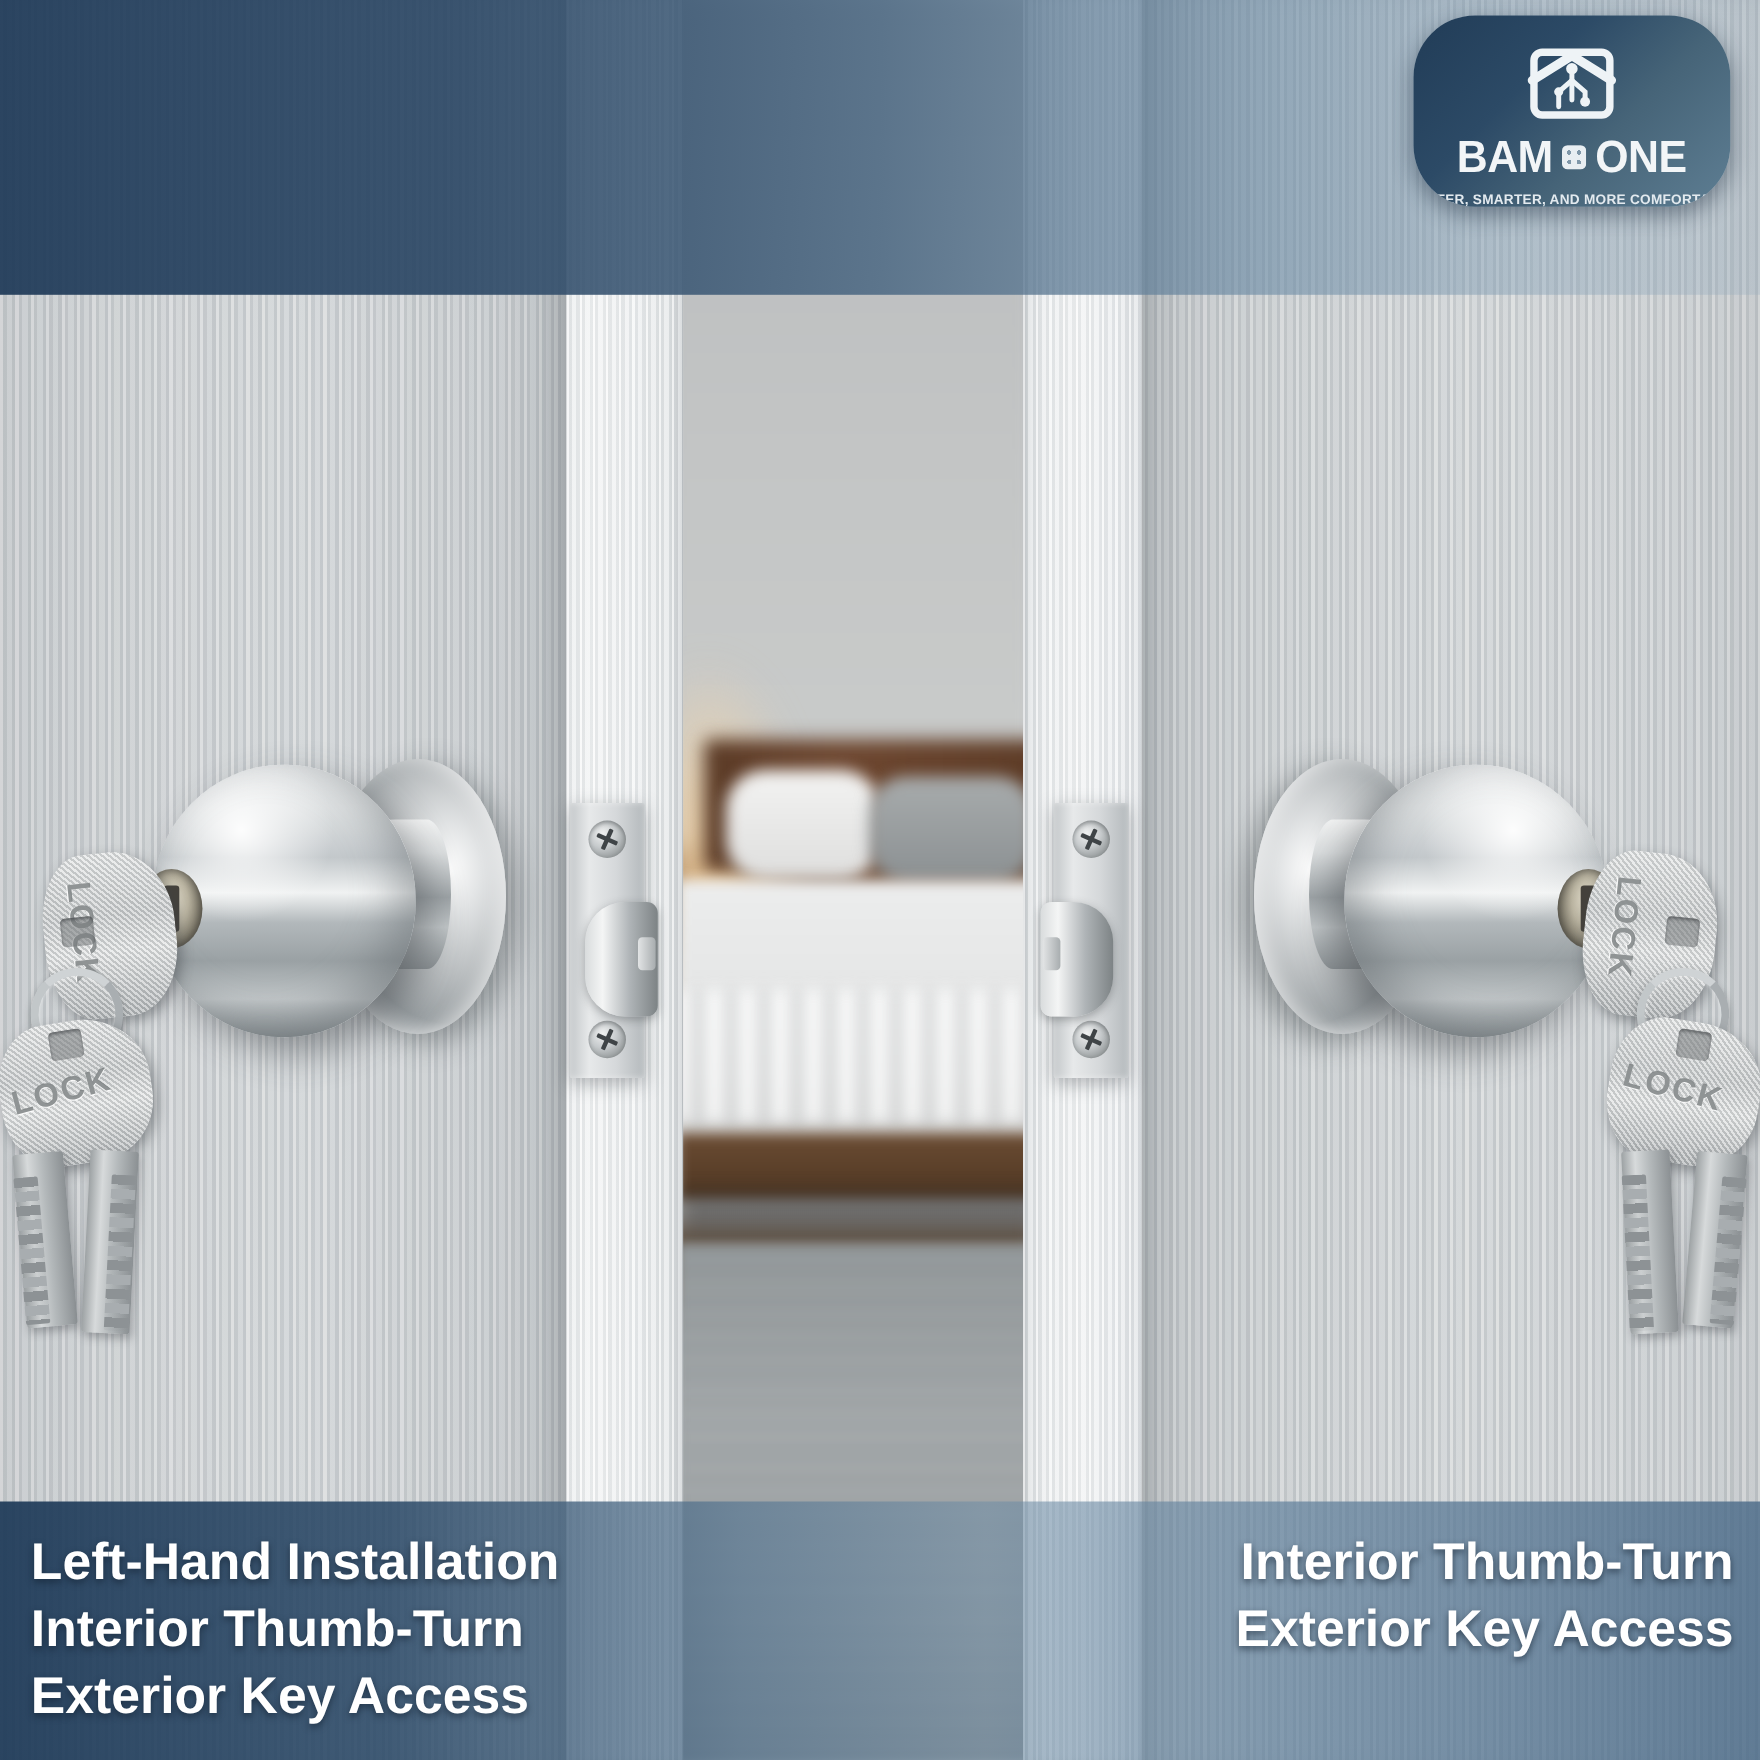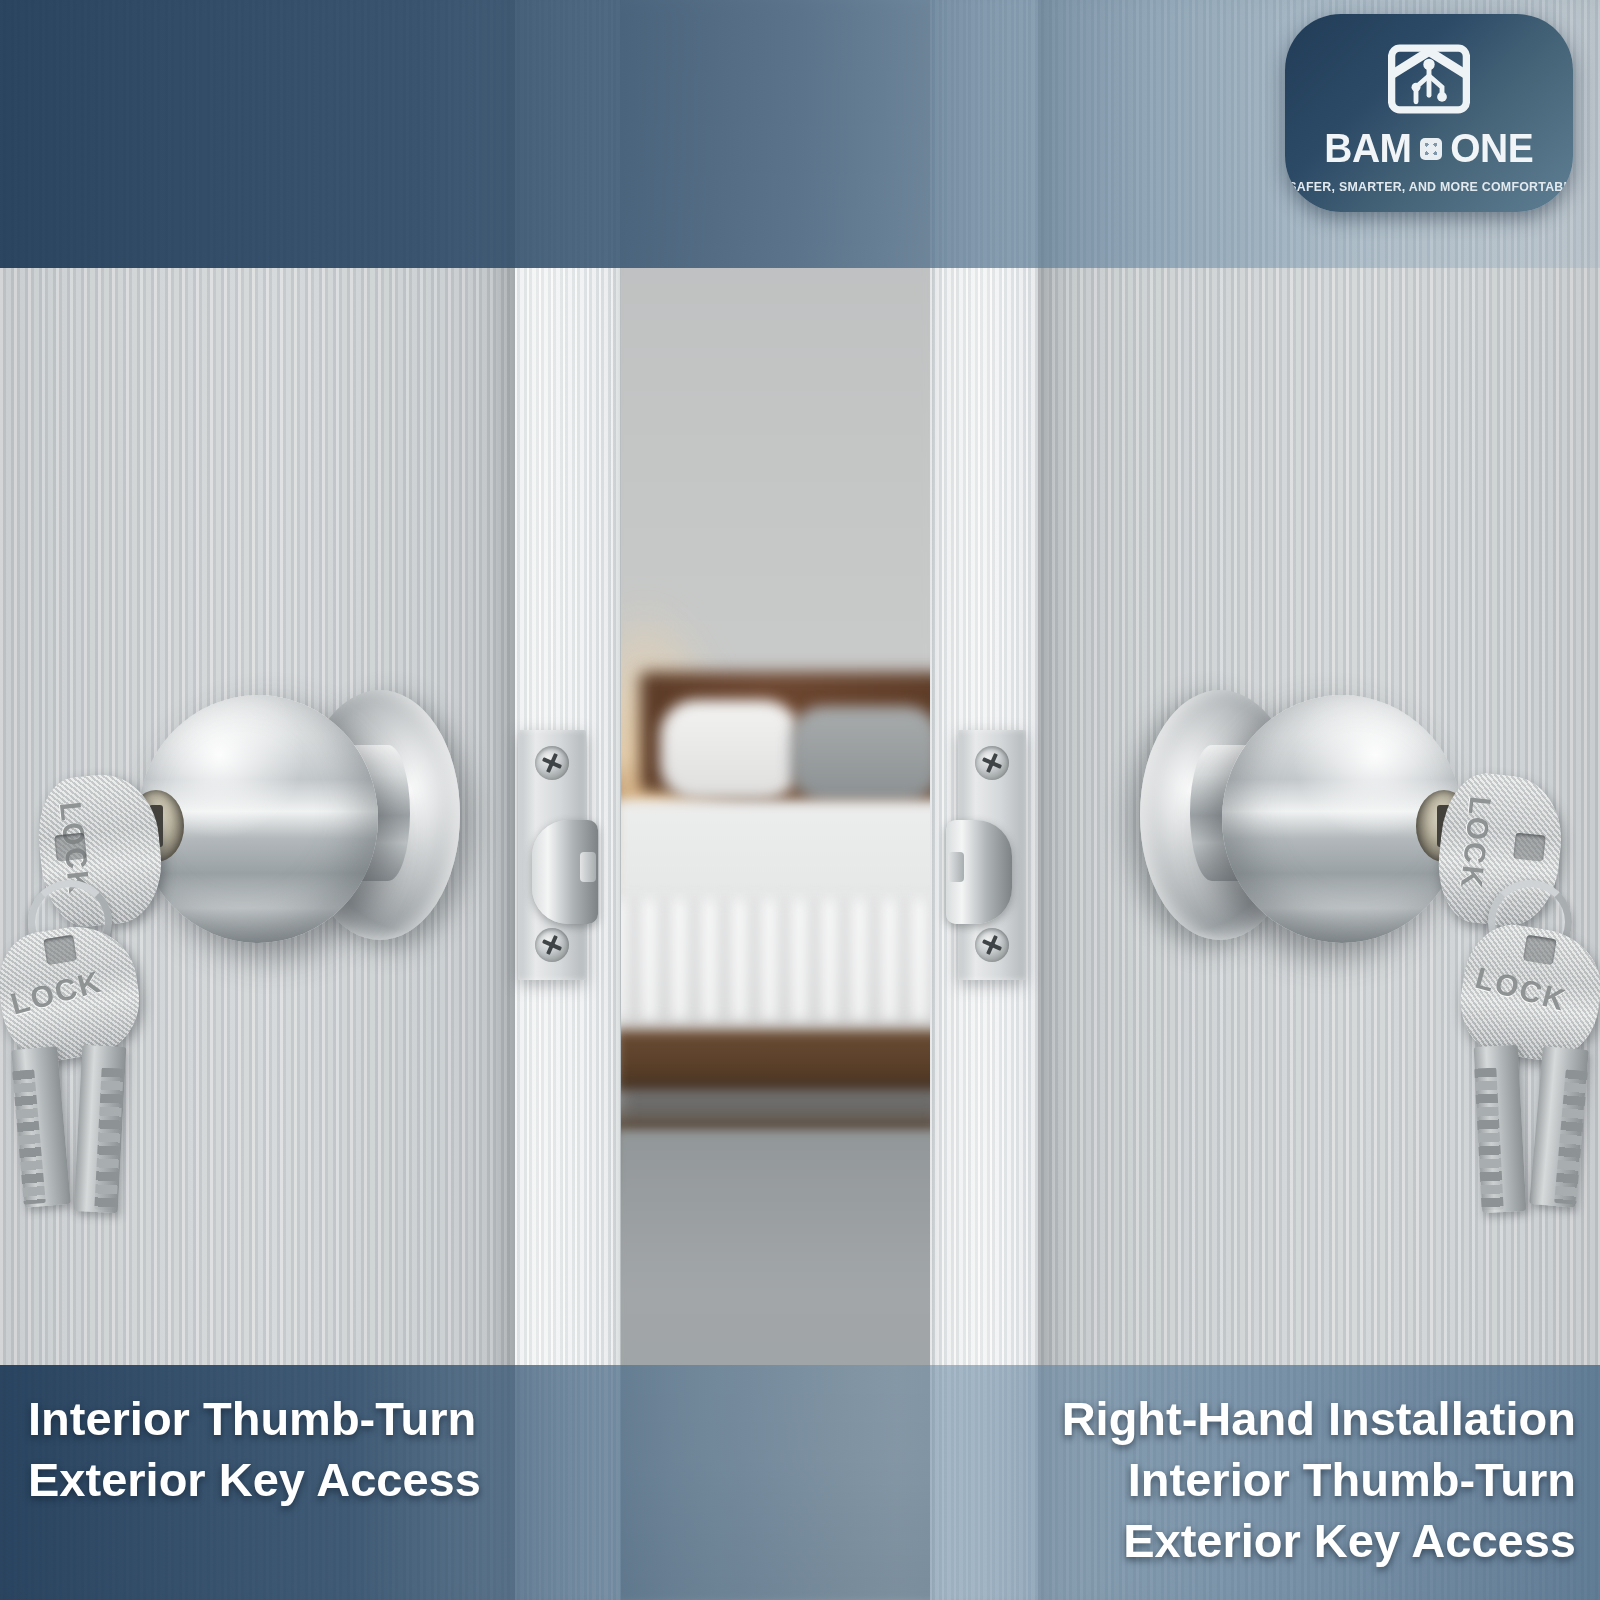--- a/index.html
+++ b/index.html
@@ -209,21 +209,21 @@
   .headline h2 { color:#fff; font-size:60px; font-weight:bold; letter-spacing:.3px;
      line-height:1.0; margin-top:18px; text-shadow:0 3px 7px rgba(15,28,44,.55);
      transform:scaleX(.98); transform-origin:left center; white-space:nowrap; }
 
   .caption { position:absolute; color:#fff; font-size:47px; font-weight:bold;
      line-height:1.30; text-shadow:0 3px 7px rgba(15,28,44,.6); }
   .caption-left  { left:28px;  top:1388px; text-align:left; }
   .caption-right { right:24px; top:1388px; text-align:right; }
 
   
-  .badge { position:absolute; left:1285px; top:14px; width:288px; height:198px;
+  .badge { position:absolute; left:1285px; top:14px; width:288px; height:174px;
      border-radius:56px;
      background:linear-gradient(135deg,#213c57 0%,#2c4a66 35%,#466478 62%,#5e7e93 100%);
      box-shadow:0 7px 20px rgba(25,40,58,.45);
      display:flex; flex-direction:column; align-items:center; justify-content:flex-start;
      padding-top:26px; overflow:hidden; }
   .badge-mark { width:82px; height:78px; margin-bottom:10px; }
   .brand-row { display:flex; align-items:center; justify-content:center; gap:3px; }
   .brand-txt { color:#f2f5f7; font-size:41px; font-weight:bold; letter-spacing:-.5px;
      line-height:1; transform:scaleX(.95); }
   .brand-chip { width:22px; height:22px; border-radius:5px; margin:0 3px;
@@ -348,23 +348,23 @@
       <span class="brand-chip"></span>
       <span class="brand-txt">ONE</span>
     </div>
 
     <div class="brand-tag">FOR A SAFER, SMARTER, AND MORE COMFORTABLE LIFE</div>
   </div>
 
   <div class="banner banner-bottom"></div>
 
   <div class="caption caption-left">
+    <div>Left-Hand Installation</div>
     <div>Interior Thumb-Turn</div>
     <div>Exterior Key Access</div>
   </div>
 
   <div class="caption caption-right">
-    <div>Right-Hand Installation</div>
     <div>Interior Thumb-Turn</div>
     <div>Exterior Key Access</div>
   </div>
 
 </div>
 
 </body></html>

